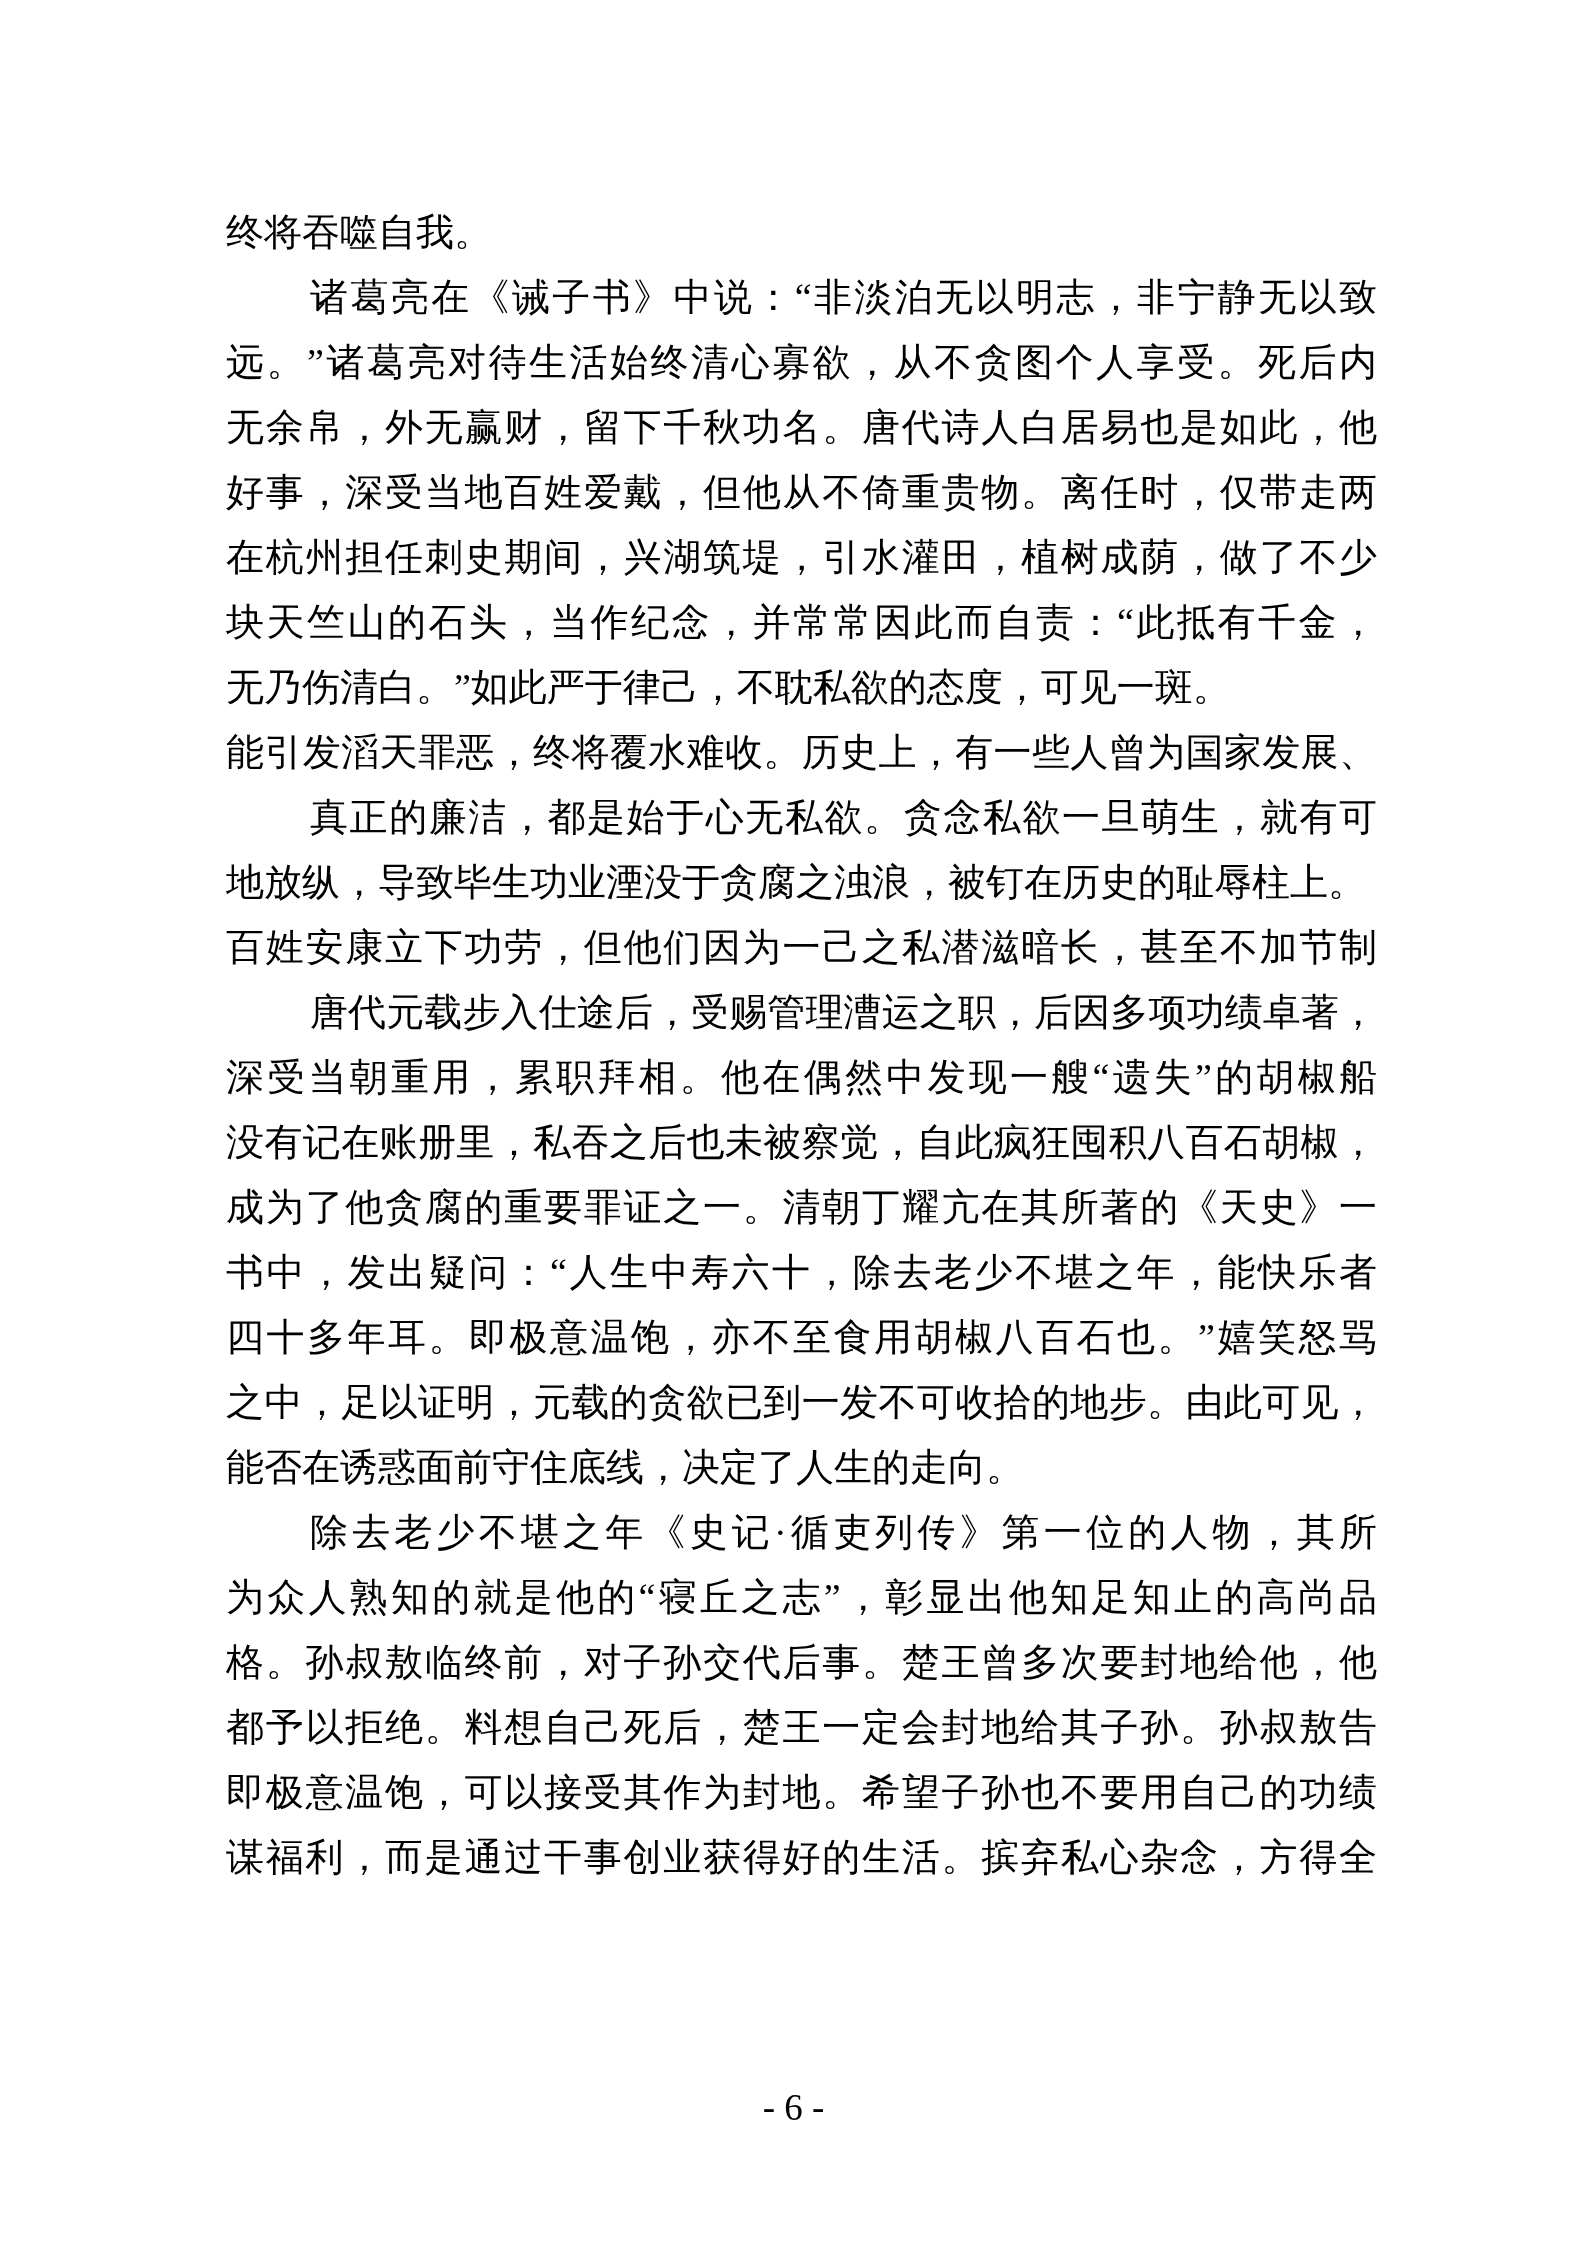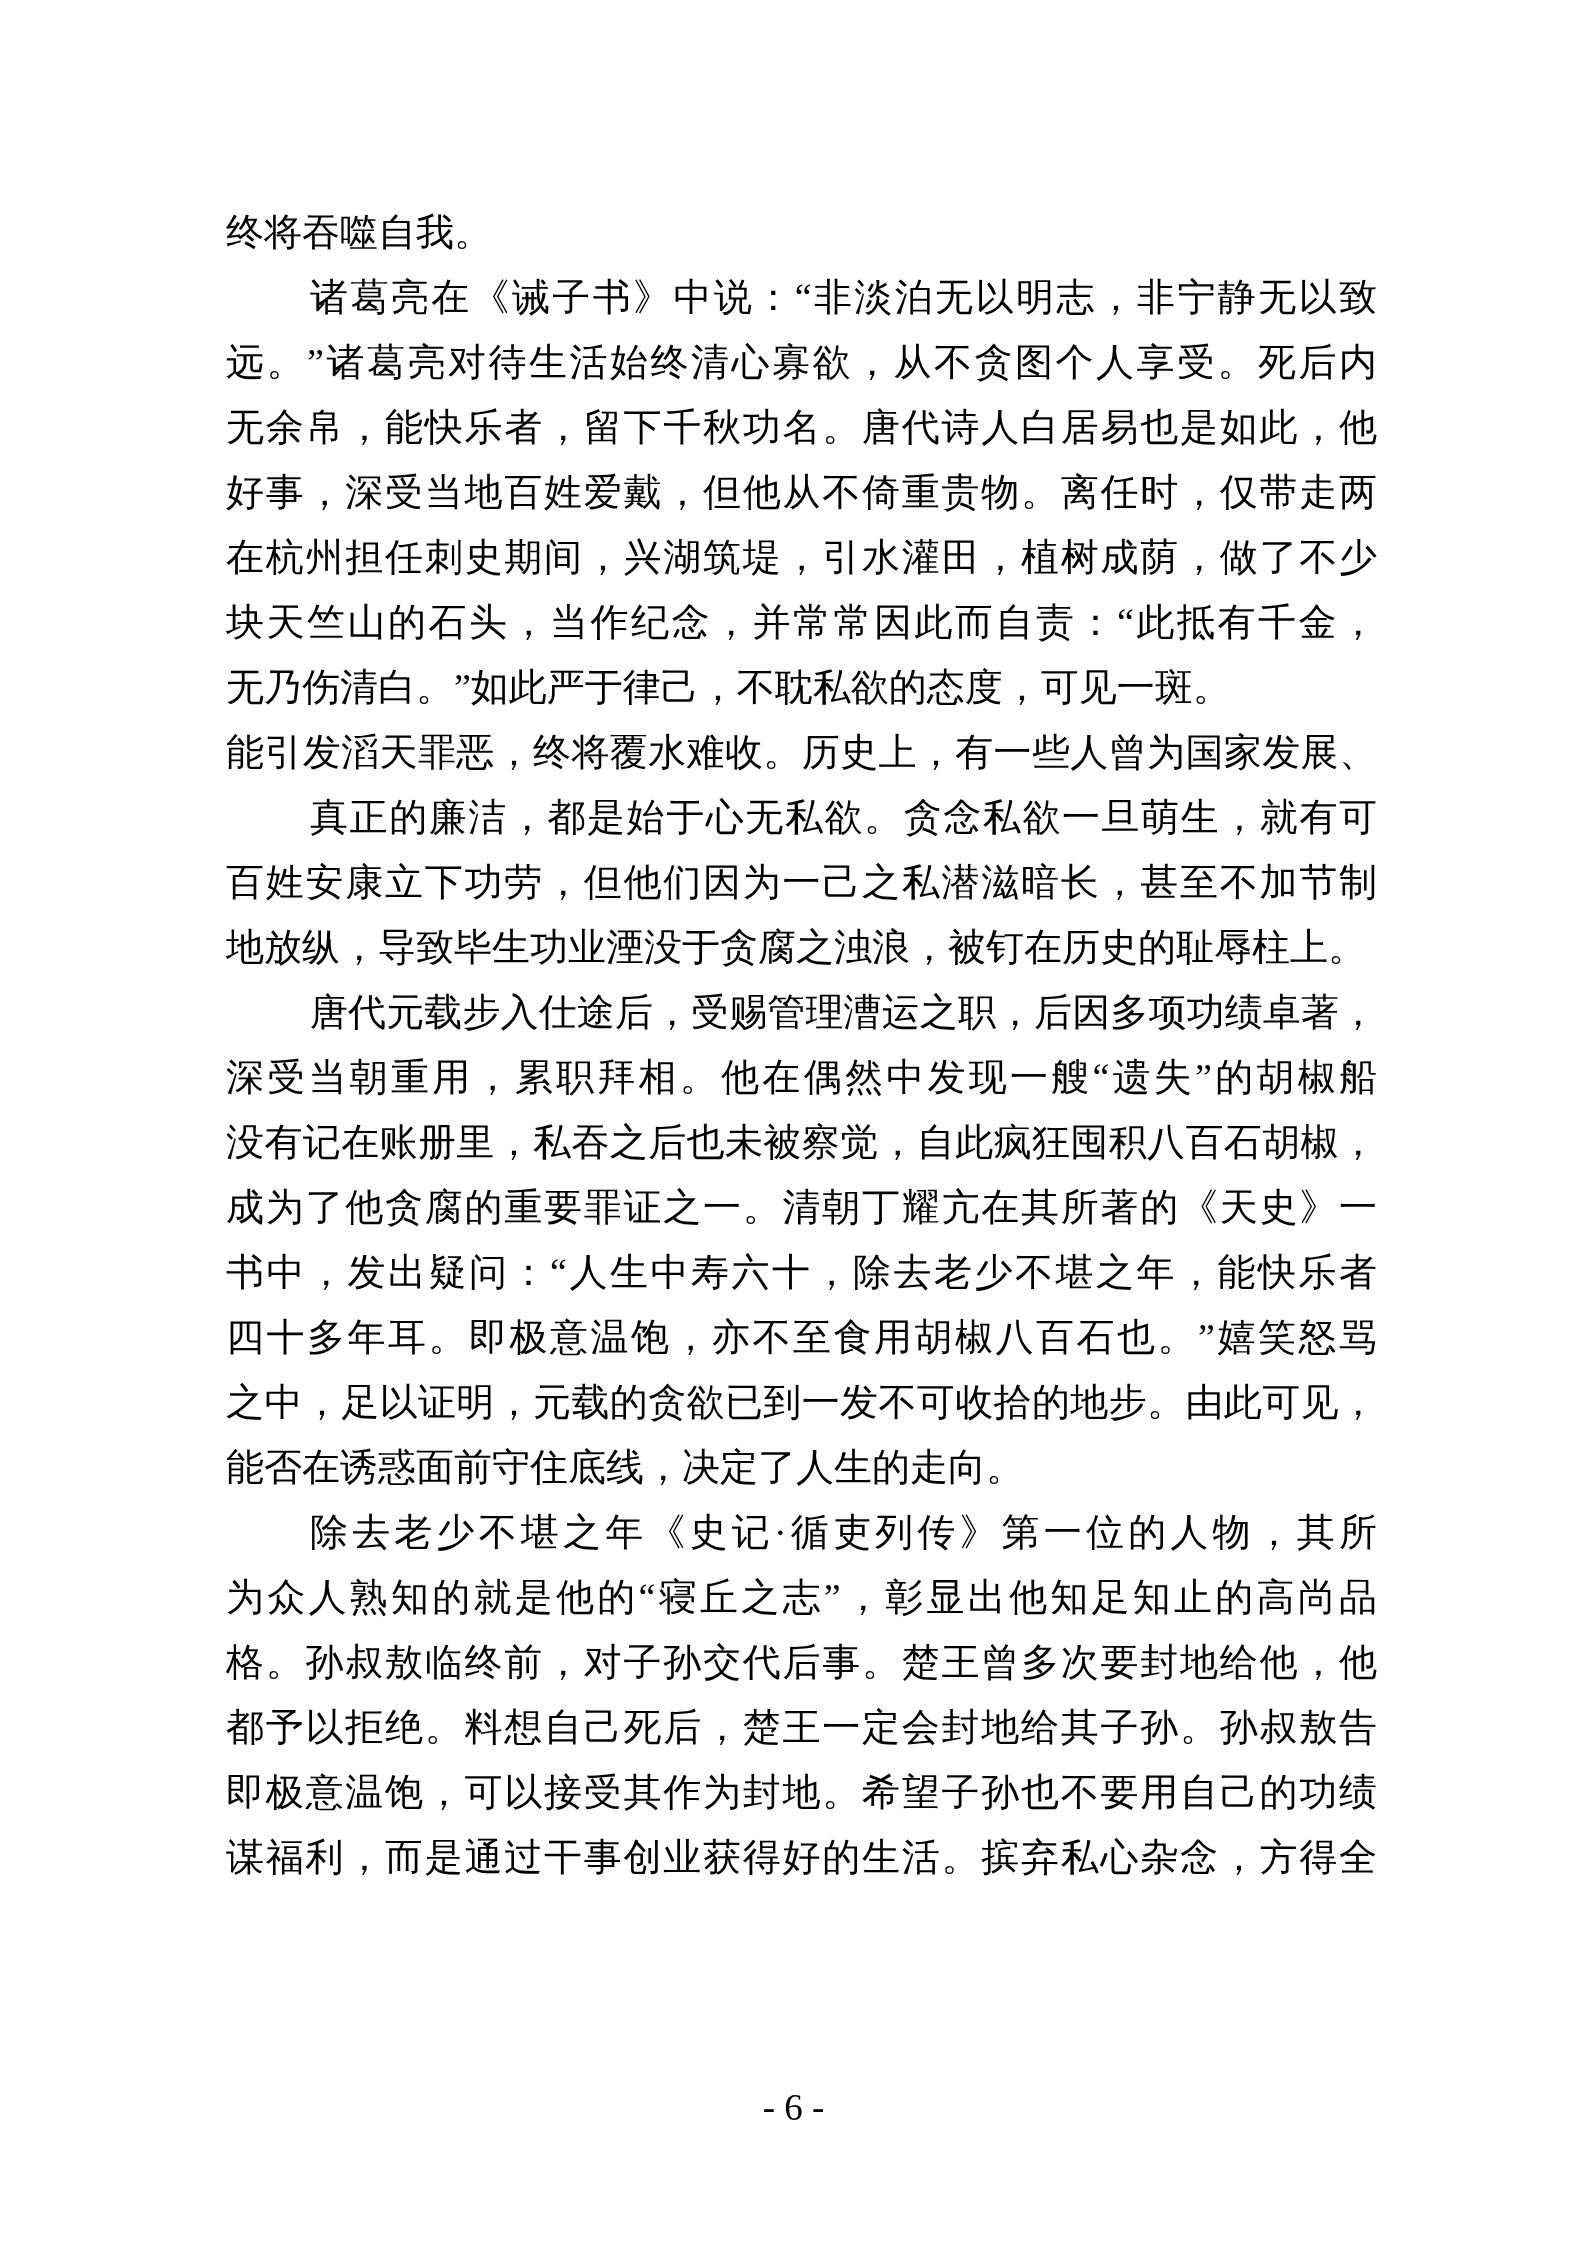--- a/index.html
+++ b/index.html
@@ -51,29 +51,29 @@
   }
 </style>
 </head>
 <body>
 
 <div class="page">
   <div class="doc-body">
       <div class="text-line para-end">终将吞噬自我。</div>
       <div class="text-line indent">诸葛亮在《诫子书》中说：“非淡泊无以明志，非宁静无以致</div>
       <div class="text-line">远。”诸葛亮对待生活始终清心寡欲，从不贪图个人享受。死后内</div>
-      <div class="text-line">无余帛，能快乐者，留下千秋功名。唐代诗人白居易也是如此，他</div>
+      <div class="text-line">无余帛，外无赢财，留下千秋功名。唐代诗人白居易也是如此，他</div>
       <div class="text-line">好事，深受当地百姓爱戴，但他从不倚重贵物。离任时，仅带走两</div>
       <div class="text-line">在杭州担任刺史期间，兴湖筑堤，引水灌田，植树成荫，做了不少</div>
       <div class="text-line">块天竺山的石头，当作纪念，并常常因此而自责：“此抵有千金，</div>
       <div class="text-line para-end">无乃伤清白。”如此严于律己，不耽私欲的态度，可见一斑。</div>
       <div class="text-line">能引发滔天罪恶，终将覆水难收。历史上，有一些人曾为国家发展、</div>
       <div class="text-line indent">真正的廉洁，都是始于心无私欲。贪念私欲一旦萌生，就有可</div>
+      <div class="text-line para-end">地放纵，导致毕生功业湮没于贪腐之浊浪，被钉在历史的耻辱柱上。</div>
       <div class="text-line">百姓安康立下功劳，但他们因为一己之私潜滋暗长，甚至不加节制</div>
-      <div class="text-line para-end">地放纵，导致毕生功业湮没于贪腐之浊浪，被钉在历史的耻辱柱上。</div>
       <div class="text-line indent">唐代元载步入仕途后，受赐管理漕运之职，后因多项功绩卓著，</div>
       <div class="text-line">深受当朝重用，累职拜相。他在偶然中发现一艘“遗失”的胡椒船</div>
       <div class="text-line">没有记在账册里，私吞之后也未被察觉，自此疯狂囤积八百石胡椒，</div>
       <div class="text-line">成为了他贪腐的重要罪证之一。清朝丁耀亢在其所著的《天史》一</div>
       <div class="text-line">书中，发出疑问：“人生中寿六十，除去老少不堪之年，能快乐者</div>
       <div class="text-line">四十多年耳。即极意温饱，亦不至食用胡椒八百石也。”嬉笑怒骂</div>
       <div class="text-line">之中，足以证明，元载的贪欲已到一发不可收拾的地步。由此可见，</div>
       <div class="text-line para-end">能否在诱惑面前守住底线，决定了人生的走向。</div>
       <div class="text-line indent">除去老少不堪之年《史记·循吏列传》第一位的人物，其所</div>
       <div class="text-line">为众人熟知的就是他的“寝丘之志”，彰显出他知足知止的高尚品</div>

